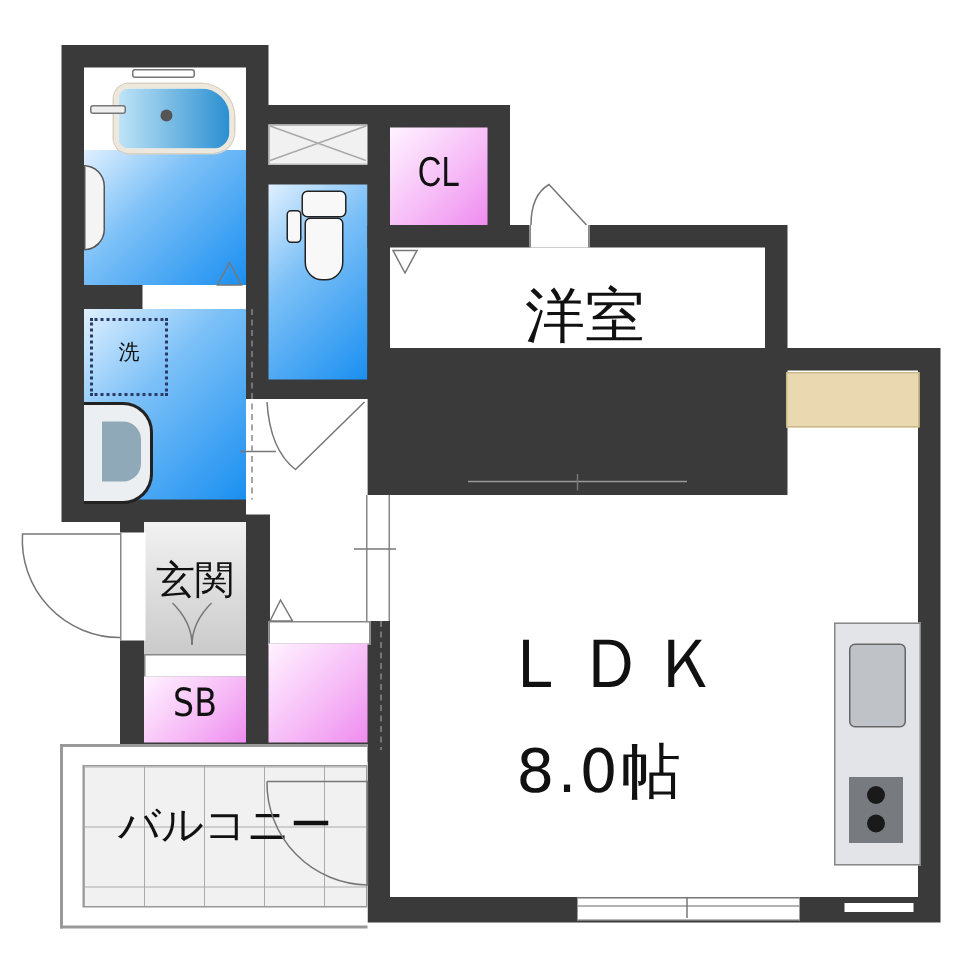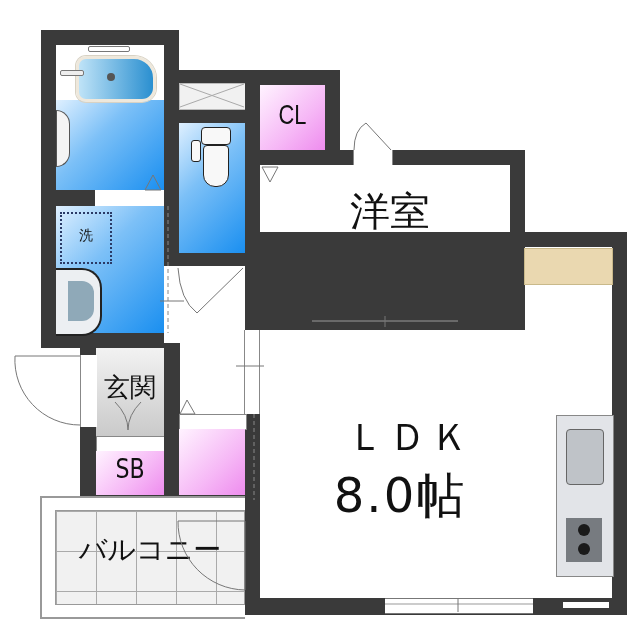--- a/index.html
+++ b/index.html
@@ -54,22 +54,22 @@
 <div class="abs" style="left:260px;top:165px;width:250px;height:150px;background:#fff;"></div>
 <div class="abs" style="left:353px;top:150px;width:38px;height:15px;background:#fff;border-left:1px solid #888;border-right:1px solid #888;"></div>
 <span class="room-label" style="left:300px;top:190px;width:180px;font-size:40px;">洋室</span>
 <span class="room-label" style="left:285px;top:240px;width:180px;font-size:40px;letter-spacing:2px;">3.3帖</span>
 <div class="abs" style="left:312px;top:315px;width:146px;height:13px;background:#fff;border-top:1px solid #777;border-bottom:1px solid #777;"></div>
 
 <div class="wall" style="left:245px;top:232px;width:382px;height:383px;"></div>
 <div class="abs" style="left:260px;top:330px;width:352px;height:268px;background:#fff;"></div>
 <div class="abs" style="left:525px;top:247px;width:87px;height:84px;background:#fff;"></div>
 <div class="abs" style="left:524px;top:248px;width:87px;height:35px;background:#ead8b0;border:1px solid #c9b98a;"></div>
-<span class="room-label" style="left:310px;top:418px;width:200px;font-size:38px;letter-spacing:4px;">ＬＤＫ</span>
-<span class="room-label" style="left:300px;top:470px;width:200px;font-size:48px;letter-spacing:2px;">8.0帖</span>
+<span class="room-label" style="left:310px;top:418px;width:200px;font-size:46px;letter-spacing:4px;">ＬＤＫ</span>
+<span class="room-label" style="left:300px;top:494px;width:200px;font-size:40px;letter-spacing:2px;">8.0帖</span>
 
 <div class="abs" style="left:556px;top:415px;width:56px;height:160px;background:#e2e4e8;border:1px solid #888;"></div>
 <div class="abs" style="left:566px;top:429px;width:36px;height:54px;background:#bfc3c8;border:1px solid #666;border-radius:4px;"></div>
 <div class="abs" style="left:566px;top:518px;width:36px;height:44px;background:#777b80;"></div>
 <div class="abs" style="left:578px;top:524px;width:12px;height:12px;border-radius:50%;background:#1a1a1a;"></div>
 <div class="abs" style="left:578px;top:543px;width:12px;height:12px;border-radius:50%;background:#1a1a1a;"></div>
 
 <div class="abs" style="left:385px;top:598px;width:148px;height:14px;background:#fff;border-top:1px solid #777;border-bottom:1px solid #777;"></div>
 <div class="abs" style="left:563px;top:602px;width:46px;height:6px;background:#fff;"></div>
 

